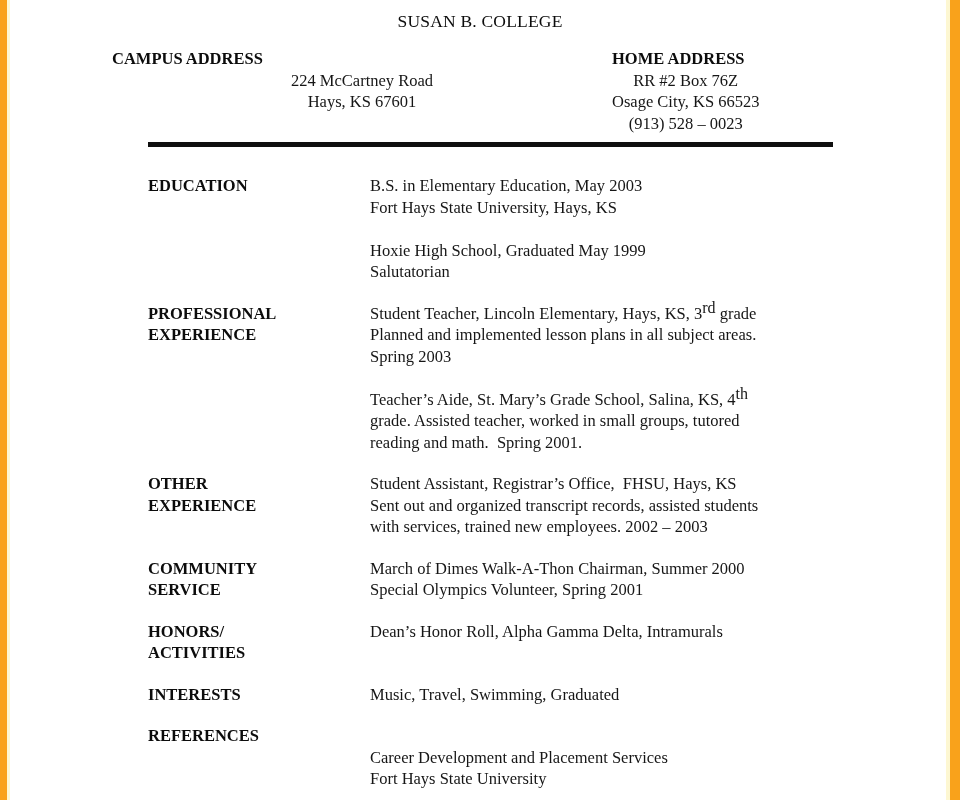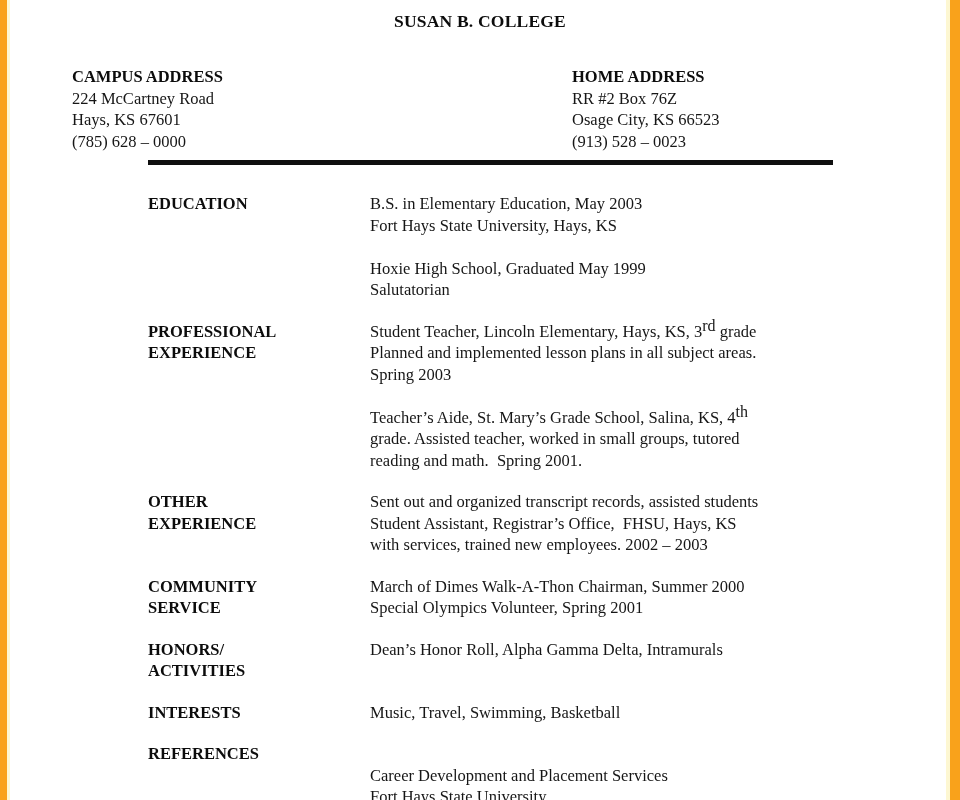--- a/index.html
+++ b/index.html
@@ -8,28 +8,28 @@
     background: #ffffff;
     font-family: "Liberation Serif", "DejaVu Serif", serif;
     font-size: 16.5px; line-height: 21.5px; color: #161616;
   }
   .edge { position: absolute; top: 0; bottom: 0; z-index: 5; }
   .edge-left  { left: 0;  width: 7px;  background: var(--accent, #f9a21b); border-right: 3px solid var(--accent-pale, #fdf7d2); }
   .edge-right { right: 0; width: 10px; background: var(--accent, #f9a21b); border-left: 4px solid var(--accent-pale, #fdf7d2); }
 
   .title {
     margin: 0; padding-top: 10px; text-align: center;
-    font-size: 17.5px; font-weight: bold; line-height: 22px; color: #0c0c0c;
+    font-size: 17.5px; font-weight: normal; line-height: 22px; color: #0c0c0c;
     letter-spacing: 0.2px;
   }
 
-  .addresses { display: flex; margin-top: 34px; padding-left: 72px; }
+  .addresses { display: flex; margin-top: 16px; padding-left: 112px; }
   .addr-campus { width: 500px; flex-shrink: 0; }
   .addr-label { font-weight: bold; color: #0c0c0c; }
-  .addr-line  { white-space: pre; }
+  .addr-line  { white-space: pre; text-align: center; }
 
   .divider { height: 5px; width: 685px; margin: 8px 0 0 148px; background: #0f0f0f; }
 
   .sections { margin-top: 28px; padding-left: 148px; }
   .section-row { display: flex; margin-bottom: 20px; }
   .label-cell { width: 222px; flex-shrink: 0; font-weight: bold; color: #0c0c0c; }
   .label-line { white-space: pre; }
   .content-cell { flex: 1; }
   .content-line { white-space: pre; }
   .blank-line { height: 21.5px; }
@@ -41,21 +41,20 @@
 <div class="edge edge-left"></div>
 <div class="edge edge-right"></div>
 
 <h1 class="title">SUSAN B. COLLEGE</h1>
 
 <div class="addresses">
   <div class="addr-campus">
     <div class="addr-label">CAMPUS ADDRESS</div>
     <div class="addr-line">224 McCartney Road</div>
     <div class="addr-line">Hays, KS 67601</div>
-    <div class="addr-line">(785) 628 – 0000</div>
   </div>
   <div class="addr-home">
     <div class="addr-label">HOME ADDRESS</div>
     <div class="addr-line">RR #2 Box 76Z</div>
     <div class="addr-line">Osage City, KS 66523</div>
     <div class="addr-line">(913) 528 – 0023</div>
   </div>
 </div>
 
 <div class="divider"></div>
@@ -87,22 +86,22 @@
         <div class="content-line">grade. Assisted teacher, worked in small groups, tutored</div>
         <div class="content-line">reading and math.  Spring 2001.</div>
       </div>
     </div>
     <div class="section-row">
       <div class="label-cell">
         <div class="label-line">OTHER</div>
         <div class="label-line">EXPERIENCE</div>
       </div>
       <div class="content-cell">
+        <div class="content-line">Student Assistant, Registrar’s Office,  FHSU, Hays, KS</div>
         <div class="content-line">Sent out and organized transcript records, assisted students</div>
-        <div class="content-line">Student Assistant, Registrar’s Office,  FHSU, Hays, KS</div>
         <div class="content-line">with services, trained new employees. 2002 – 2003</div>
       </div>
     </div>
     <div class="section-row">
       <div class="label-cell">
         <div class="label-line">COMMUNITY</div>
         <div class="label-line">SERVICE</div>
       </div>
       <div class="content-cell">
         <div class="content-line">March of Dimes Walk-A-Thon Chairman, Summer 2000</div>
@@ -116,21 +115,21 @@
       </div>
       <div class="content-cell">
         <div class="content-line">Dean’s Honor Roll, Alpha Gamma Delta, Intramurals</div>
       </div>
     </div>
     <div class="section-row">
       <div class="label-cell">
         <div class="label-line">INTERESTS</div>
       </div>
       <div class="content-cell">
-        <div class="content-line">Music, Travel, Swimming, Basketball</div>
+        <div class="content-line">Music, Travel, Swimming, Graduated</div>
       </div>
     </div>
     <div class="section-row">
       <div class="label-cell">
         <div class="label-line">REFERENCES</div>
       </div>
       <div class="content-cell">
         <div class="blank-line"></div>
         <div class="content-line">Career Development and Placement Services</div>
         <div class="content-line">Fort Hays State University</div>

